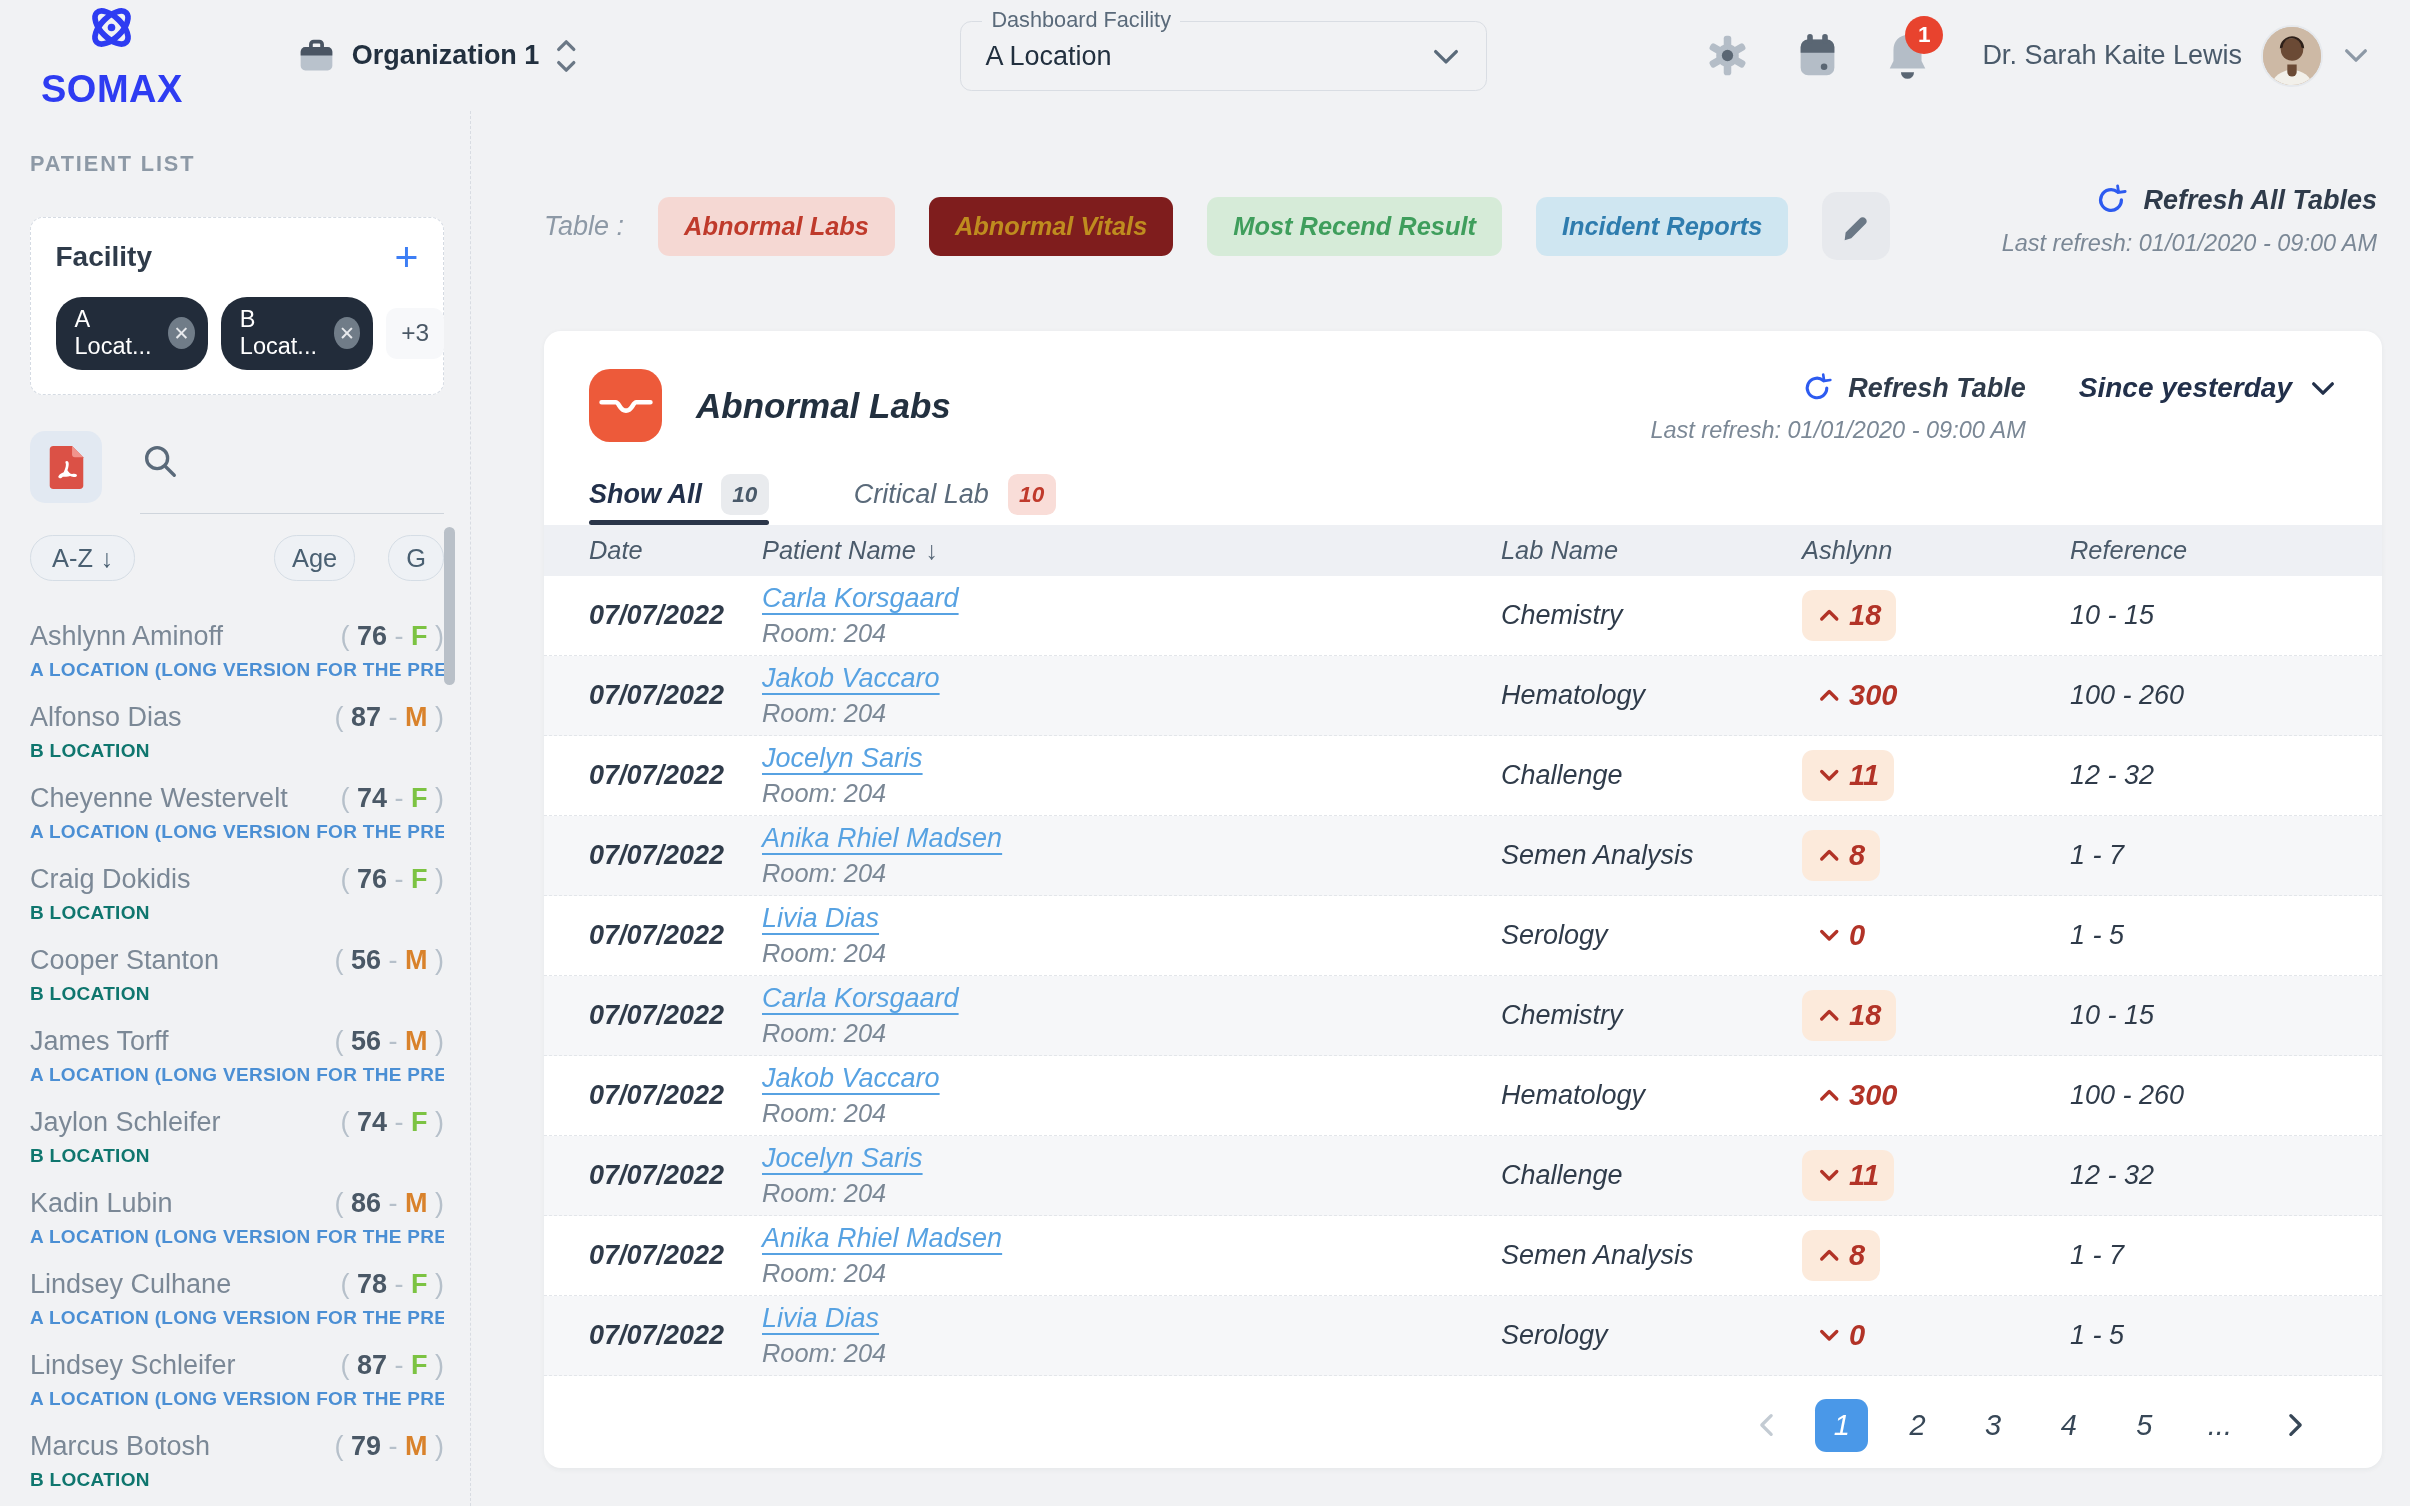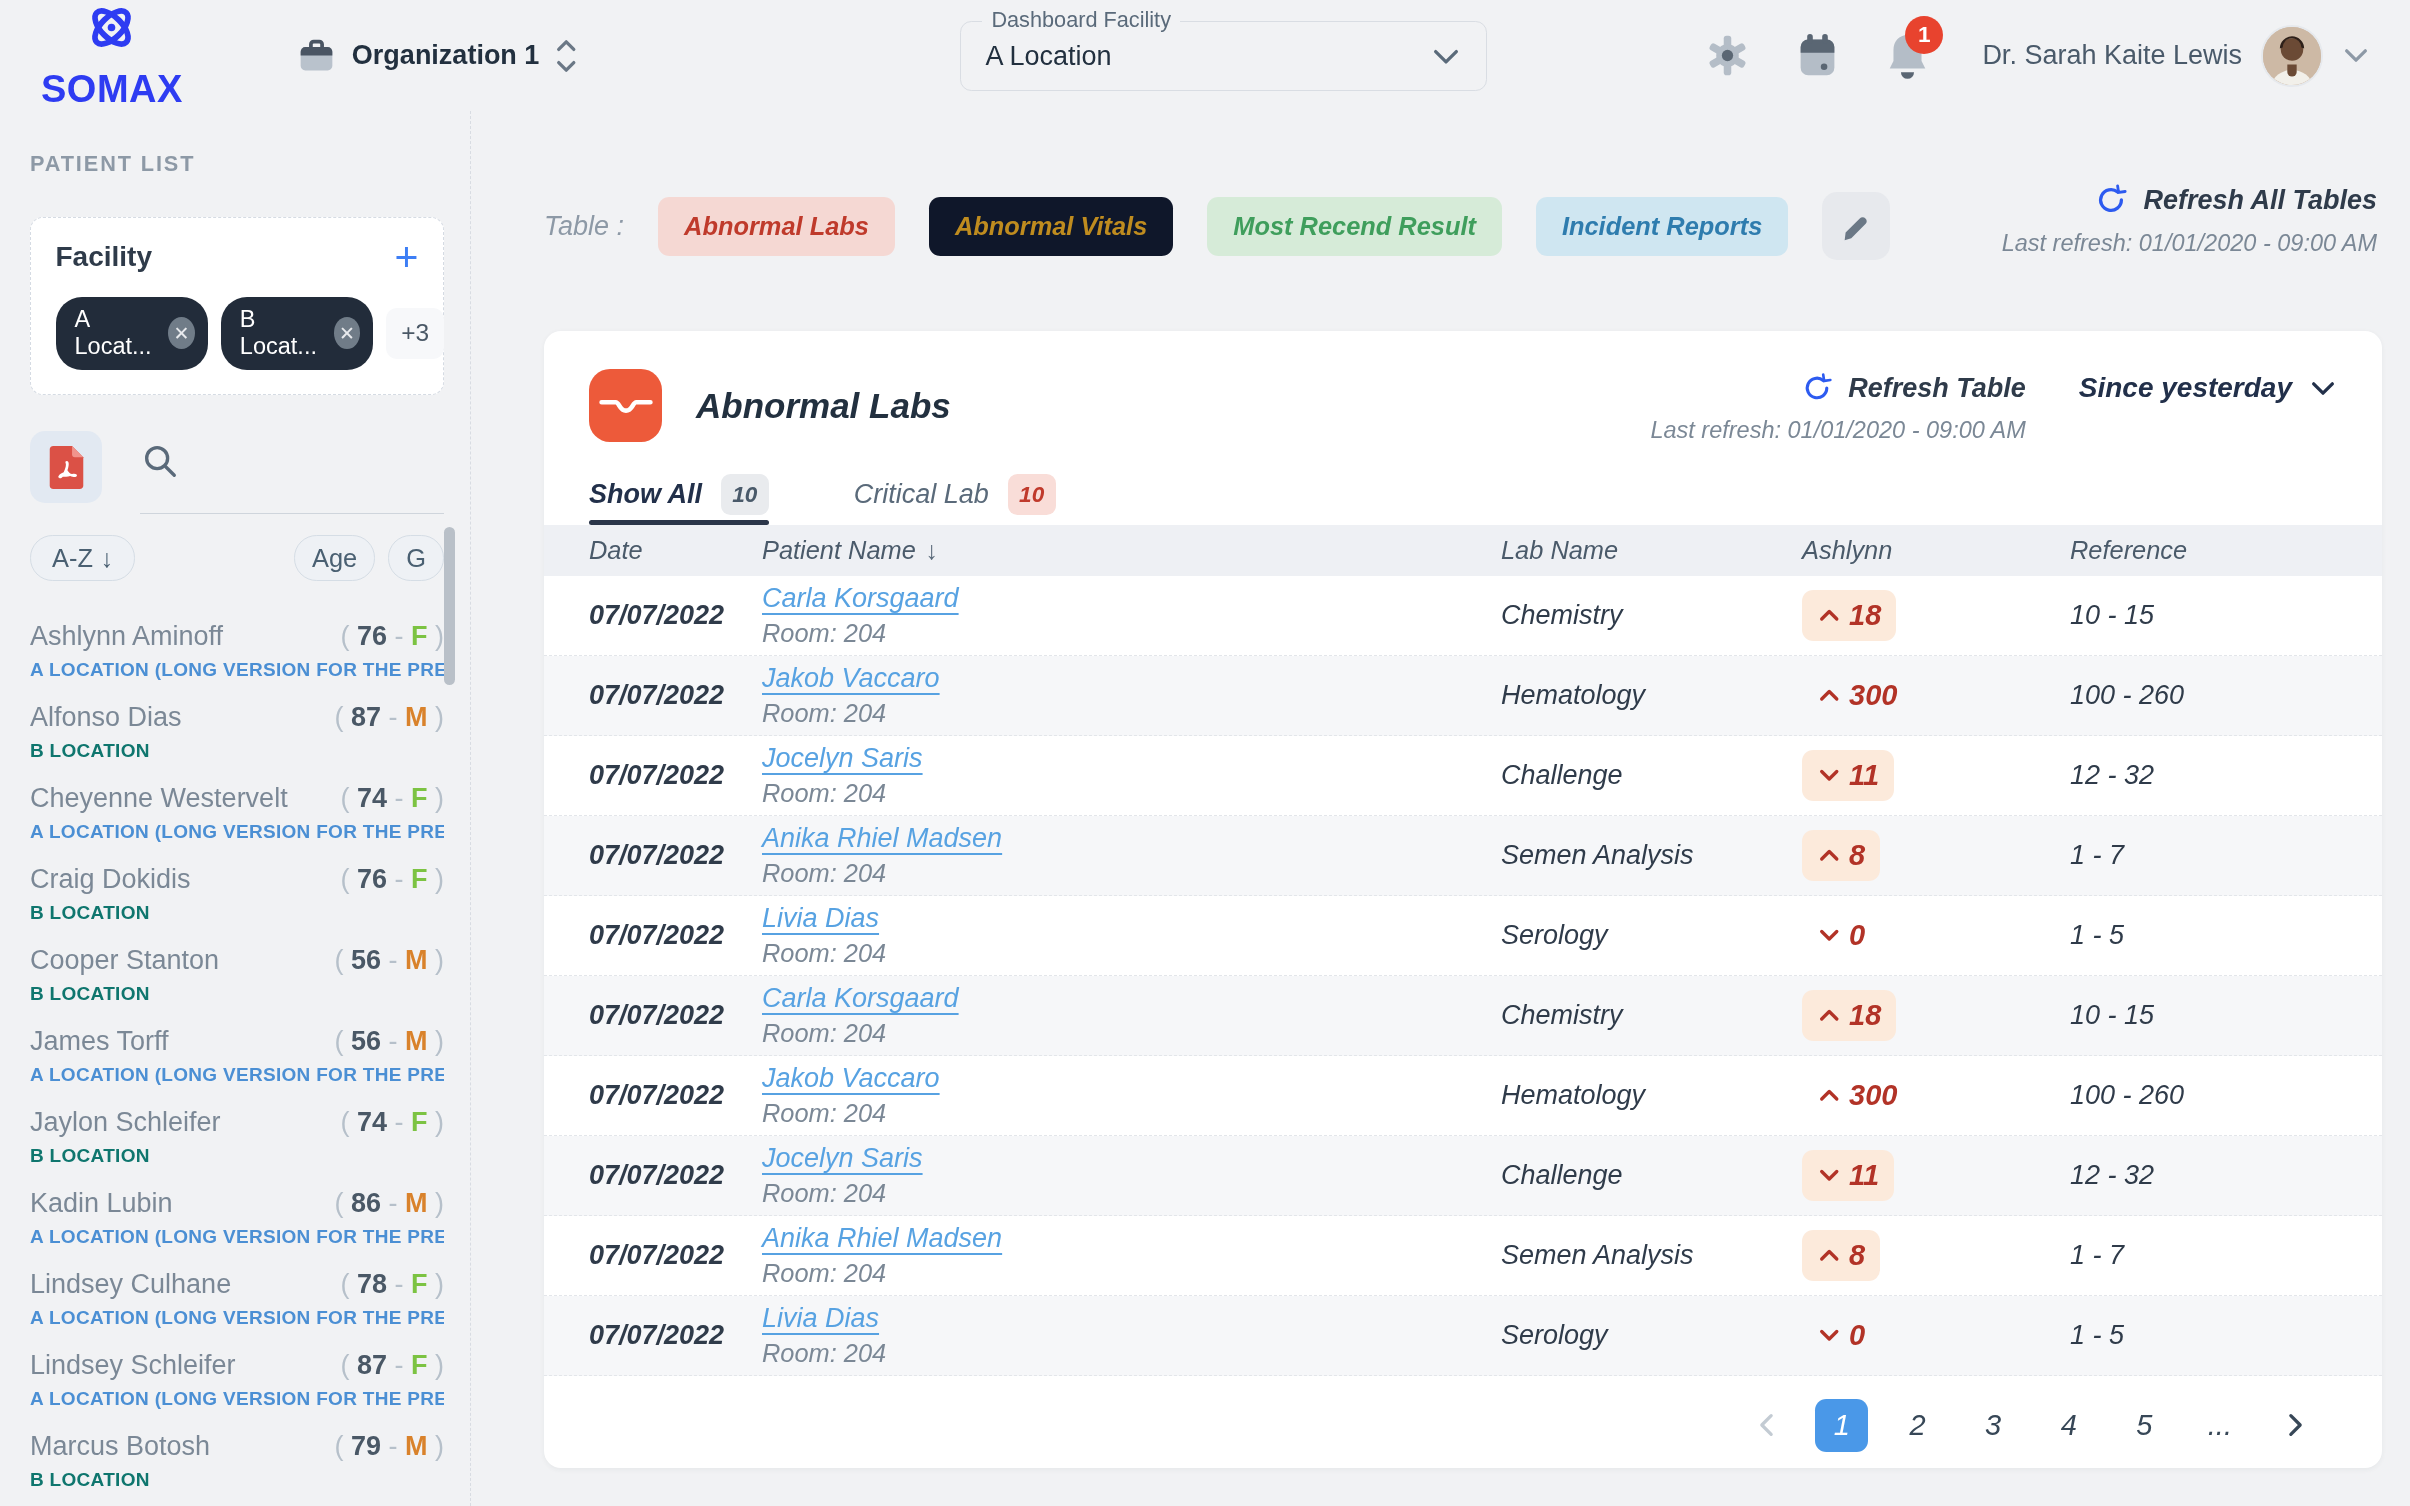--- a/index.html
+++ b/index.html
@@ -31,21 +31,21 @@
   .facility-card-head { display:flex; align-items:center; justify-content:space-between; }
   .facility-card-title { font-size:28px; font-weight:600; color:#2f3b4a; }
   .plus { font-size:41px; color:#3d7ef5; font-weight:400; line-height:28px; cursor:pointer; }
   .chip-row { display:flex; align-items:center; gap:13px; margin-top:24.5px; }
   .f-chip { display:flex; align-items:center; gap:11.3px; background:#222c3a; color:#fff; border-radius:26px; padding:9.4px 13px 9.4px 19px; font-size:23.5px; cursor:pointer; }
   .f-chip .x { width:32px; height:32px; border-radius:50%; background:#707c88; color:#e8eaed; font-size:19px; display:flex; align-items:center; justify-content:center; }
   .more-chip { background:#f7f8fa; border-radius:11.3px; padding:11.3px 15px; font-size:24.5px; color:#4a5866; cursor:pointer; }
   .tools-row { display:flex; align-items:flex-start; gap:38px; margin-top:36px; }
   .pdf-btn { width:72px; height:72px; background:#e2e9f2; border-radius:15px; display:flex; align-items:center; justify-content:center; cursor:pointer; }
   .search-wrap { flex:1; padding-top:9.4px; border-bottom:1.9px solid #cfd5dc; height:83px; }
-  .sort-row { display:flex; align-items:center; margin-top:21px; }
+  .sort-row { display:flex; align-items:center; margin-top:21px;gap:20px; }
   .pill { border:1.9px solid #d5dde5; background:#eef1f5; border-radius:22.6px; padding:7.5px 21px; font-size:25.4px; color:#4a6072; display:flex; align-items:center; gap:7.5px; cursor:pointer; }
   .pill.small { padding:7.5px 17px; }
   .sort-spacer { flex:1; }
   .patients { margin-top:19px; }
   .patient { height:81px; padding-top:9.4px; cursor:pointer; }
   .p-top { display:flex; align-items:baseline;margin-top:11px; }
   .p-name { font-size:27px; color:#7b8896; }
   .p-meta { margin-left:auto; font-size:27px; color:#b6c0ca; white-space:nowrap; }
   .p-age { color:#4a5866; font-weight:700; }
   .p-g-f { color:#7cc342; font-weight:700; }
@@ -344,21 +344,21 @@
       </div>
     <div class="side-scroll"></div>
   </div>
 
   <div class="main">
 
     <div class="toolbar">
       <span class="toolbar-label">Table :</span>
       <span id="table-chips" style="display:flex;gap:34px;">
           <span class="t-chip" style="color: rgb(191, 58, 43); background: rgb(245, 216, 211);">Abnormal Labs</span>
-          <span class="t-chip" style="color: rgb(191, 140, 31); background: #0f172a;">Abnormal Vitals</span>
+          <span class="t-chip" style="color: rgb(191, 140, 31); background: #7f1d1d;">Abnormal Vitals</span>
           <span class="t-chip" style="color: rgb(63, 158, 92); background: rgb(214, 235, 216);">Most Recend Result</span>
           <span class="t-chip" style="color: rgb(46, 124, 174); background: rgb(207, 230, 241);">Incident Reports</span>
         </span>
       <div class="pencil-btn">
         <span>
           <svg width="34" height="34" viewBox="0 0 36 36" fill="#6b7886">
             <path d="M7 25 L22 10 a4 4 0 0 1 6 0 a4 4 0 0 1 0 6 L13 31 L6 33z"></path>
           </svg>
         </span>
       </div>

